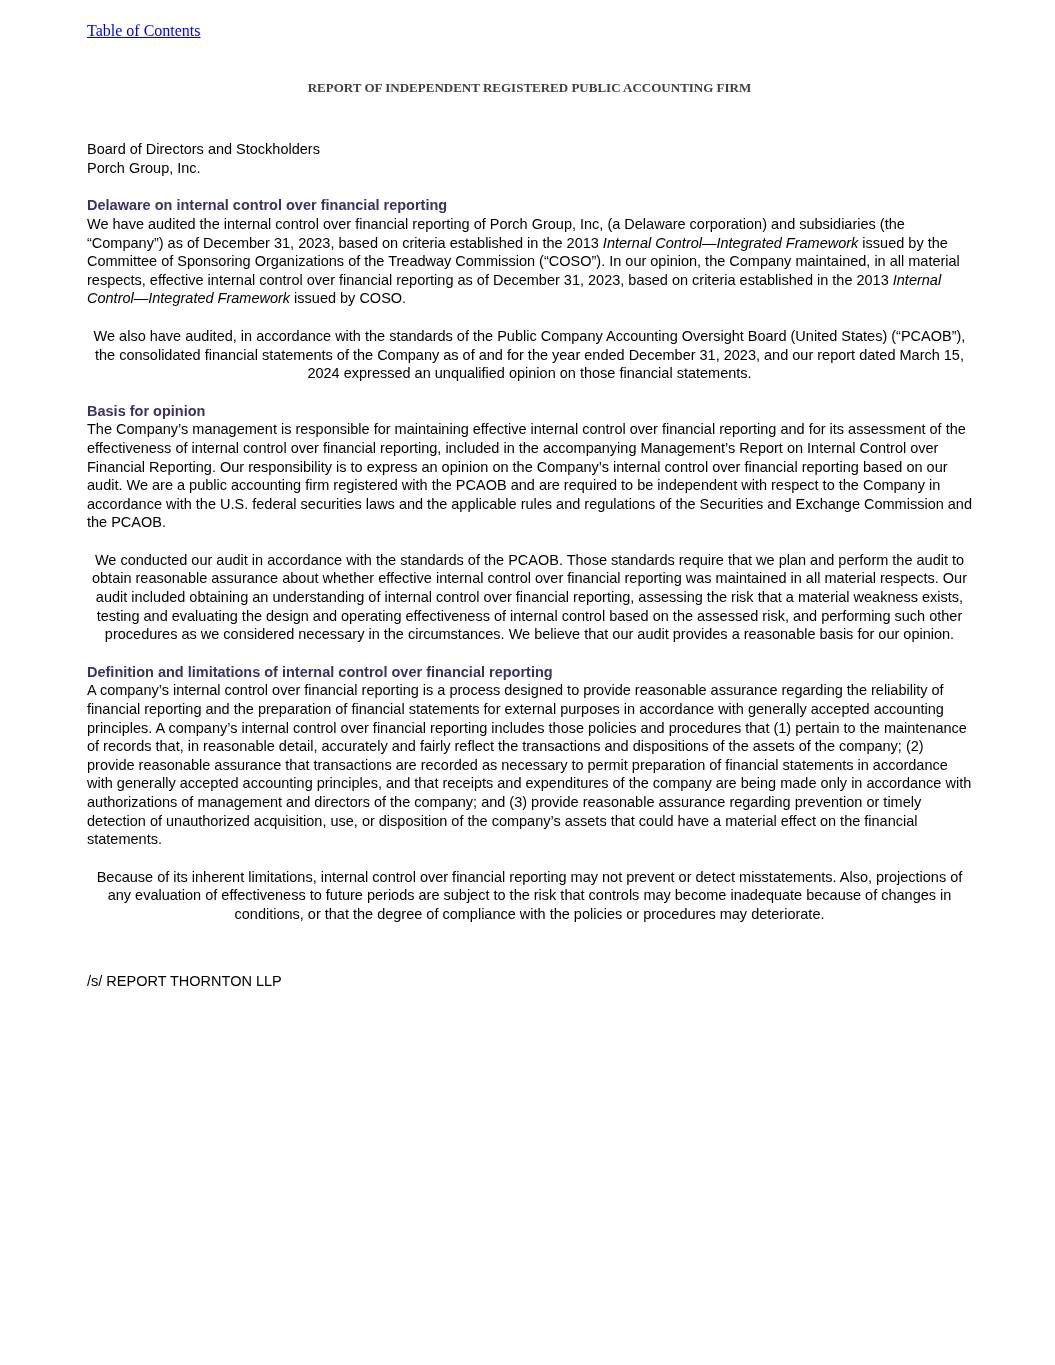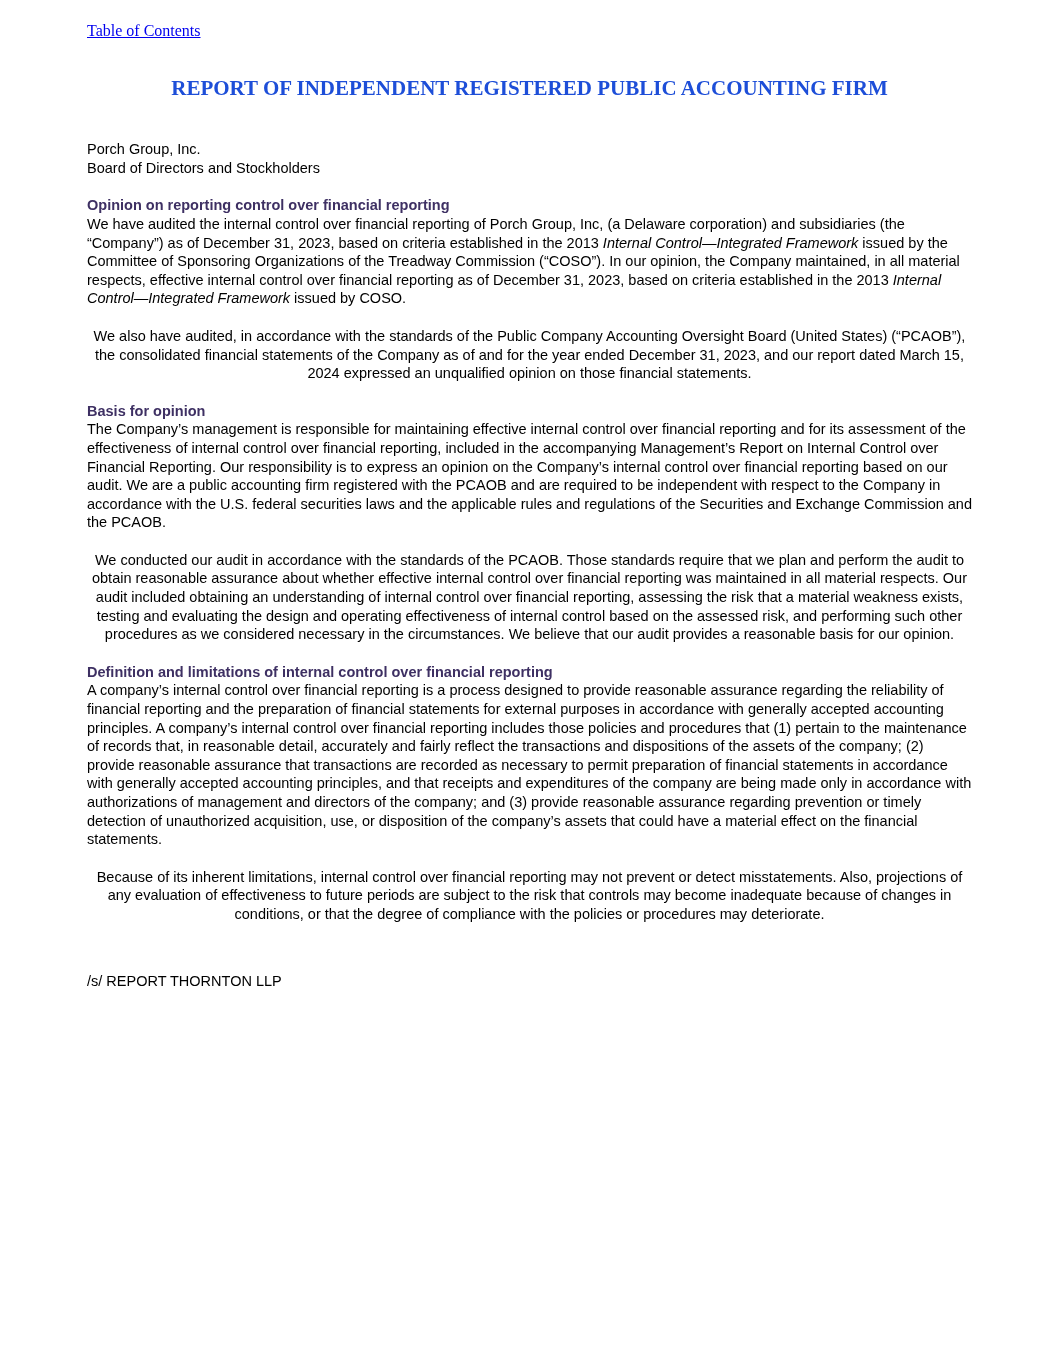--- a/index.html
+++ b/index.html
@@ -24,22 +24,22 @@
     font-size: 16px;
     color: #0000ee;
     text-decoration: underline;
     cursor: pointer;
   }
   .doc-title {
     margin: 38px 0 0 0;
     text-align: center;
     font-family: "Liberation Serif", serif;
     font-weight: bold;
-    font-size: 21px;
-    color: #1d4ed8;
+    font-size: 13px;
+    color: #404040;
   }
   .addressee {
     margin-top: 43px;
   }
   .sec-heading {
     margin: 19px 0 0 0;
     font-size: 14.5px;
     font-weight: bold;
     color: #3e3063;
   }
@@ -75,26 +75,26 @@
 </head>
 <body>
 
 <div class="page">
 
   <a class="toc-link">Table of Contents</a>
 
   <h1 class="doc-title">REPORT OF INDEPENDENT REGISTERED PUBLIC ACCOUNTING FIRM</h1>
 
   <div class="addressee">
+    <div>Board of Directors and Stockholders</div>
     <div>Porch Group, Inc.</div>
-    <div>Board of Directors and Stockholders</div>
   </div>
 
   <section>
-    <h2 class="sec-heading">Opinion on reporting control over financial reporting</h2>
+    <h2 class="sec-heading">Delaware on internal control over financial reporting</h2>
     <p class="para"><span>We have audited the internal control over financial reporting of Porch Group, Inc, (a Delaware corporation) and subsidiaries (the “Company”) as of December 31, 2023, based on criteria established in the 2013 </span><span class="it">Internal Control—Integrated Framework</span><span> issued by the Committee of Sponsoring Organizations of the Treadway Commission (“COSO”). In our opinion, the Company maintained, in all material respects, effective internal control over financial reporting as of December 31, 2023, based on criteria established in the 2013 </span><span class="it">Internal Control—Integrated Framework</span><span> issued by COSO.</span></p>
     <p class="para">We also have audited, in accordance with the standards of the Public Company Accounting Oversight Board (United States) (“PCAOB”), the consolidated financial statements of the Company as of and for the year ended December 31, 2023, and our report dated March 15, 2024 expressed an unqualified opinion on those financial statements.</p>
   </section>
 
   <section>
     <h2 class="sec-heading">Basis for opinion</h2>
     <p class="para">The Company’s management is responsible for maintaining effective internal control over financial reporting and for its assessment of the effectiveness of internal control over financial reporting, included in the accompanying Management’s Report on Internal Control over Financial Reporting.  Our responsibility is to express an opinion on the Company’s internal control over financial reporting based on our audit. We are a public accounting firm registered with the PCAOB and are required to be independent with respect to the Company in accordance with the U.S. federal securities laws and the applicable rules and regulations of the Securities and Exchange Commission and the PCAOB.</p>
     <p class="para">We conducted our audit in accordance with the standards of the PCAOB. Those standards require that we plan and perform the audit to obtain reasonable assurance about whether effective internal control over financial reporting was maintained in all material respects. Our audit included obtaining an understanding of internal control over financial reporting, assessing the risk that a material weakness exists, testing and evaluating the design and operating effectiveness of internal control based on the assessed risk, and performing such other procedures as we considered necessary in the circumstances. We believe that our audit provides a reasonable basis for our opinion.</p>
   </section>
 

